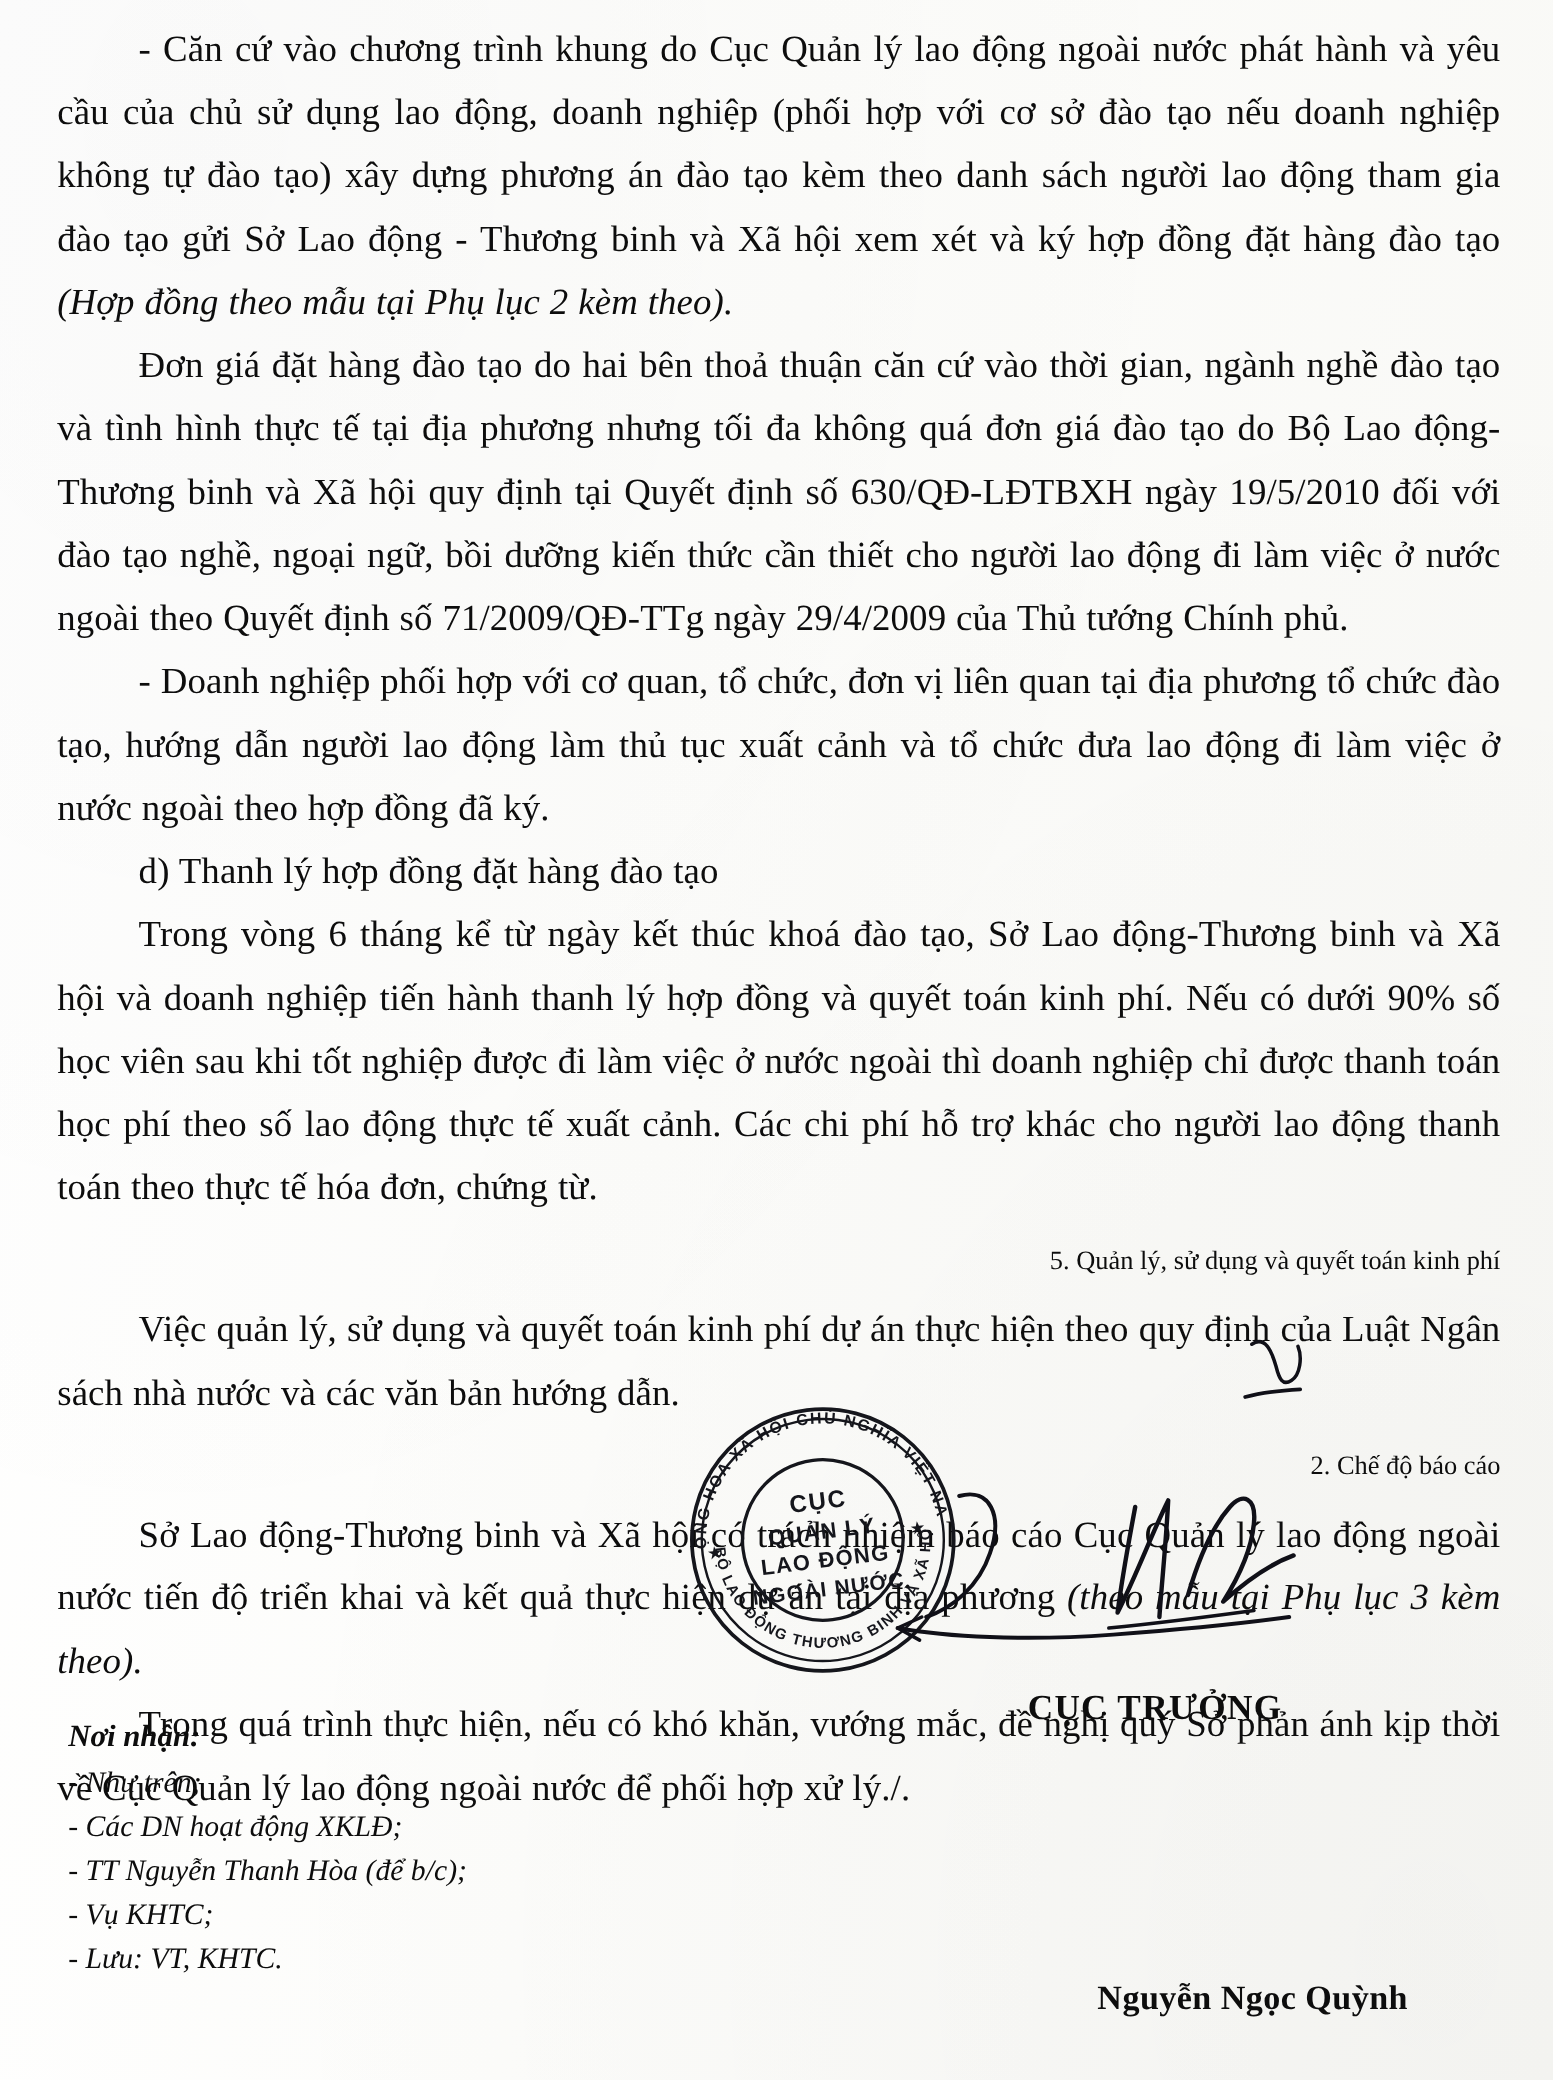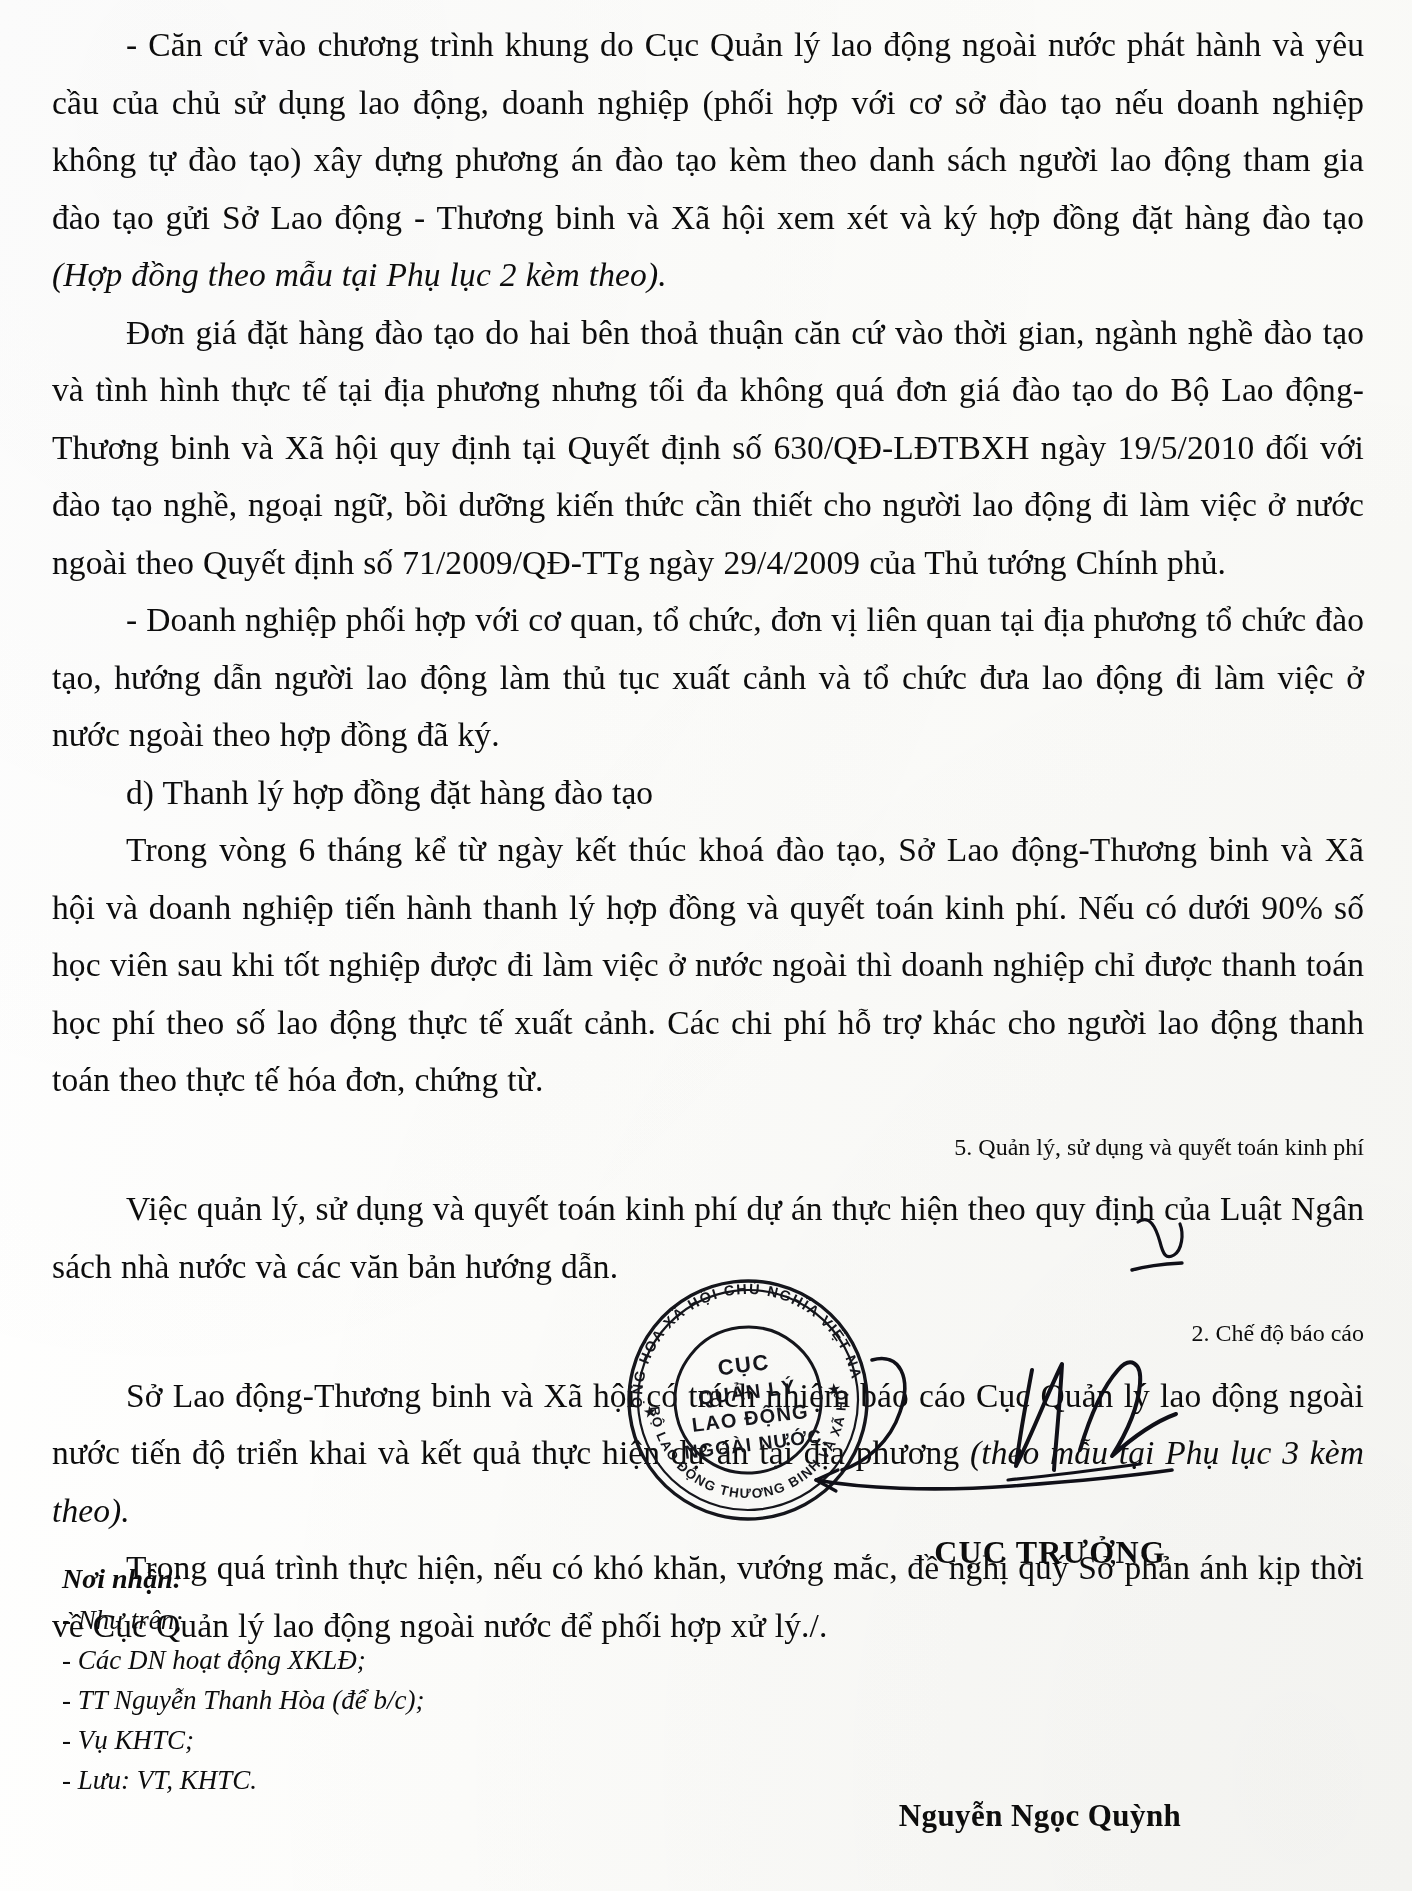--- a/index.html
+++ b/index.html
@@ -118,21 +118,21 @@
     letter-spacing: 1.2px;
     line-height: 44px;
     padding-left: 60px;
   }
 
   .sign-name {
     position: absolute;
     left: 40px;
     top: 268px;
     width: 480px;
-    text-align: center;
+    text-align: right;
     font-size: 31px;
     font-weight: bold;
     letter-spacing: 0.4px;
   }
 
   
   .seal {
     position: absolute;
     left: 620px;
     top: 1272px;

